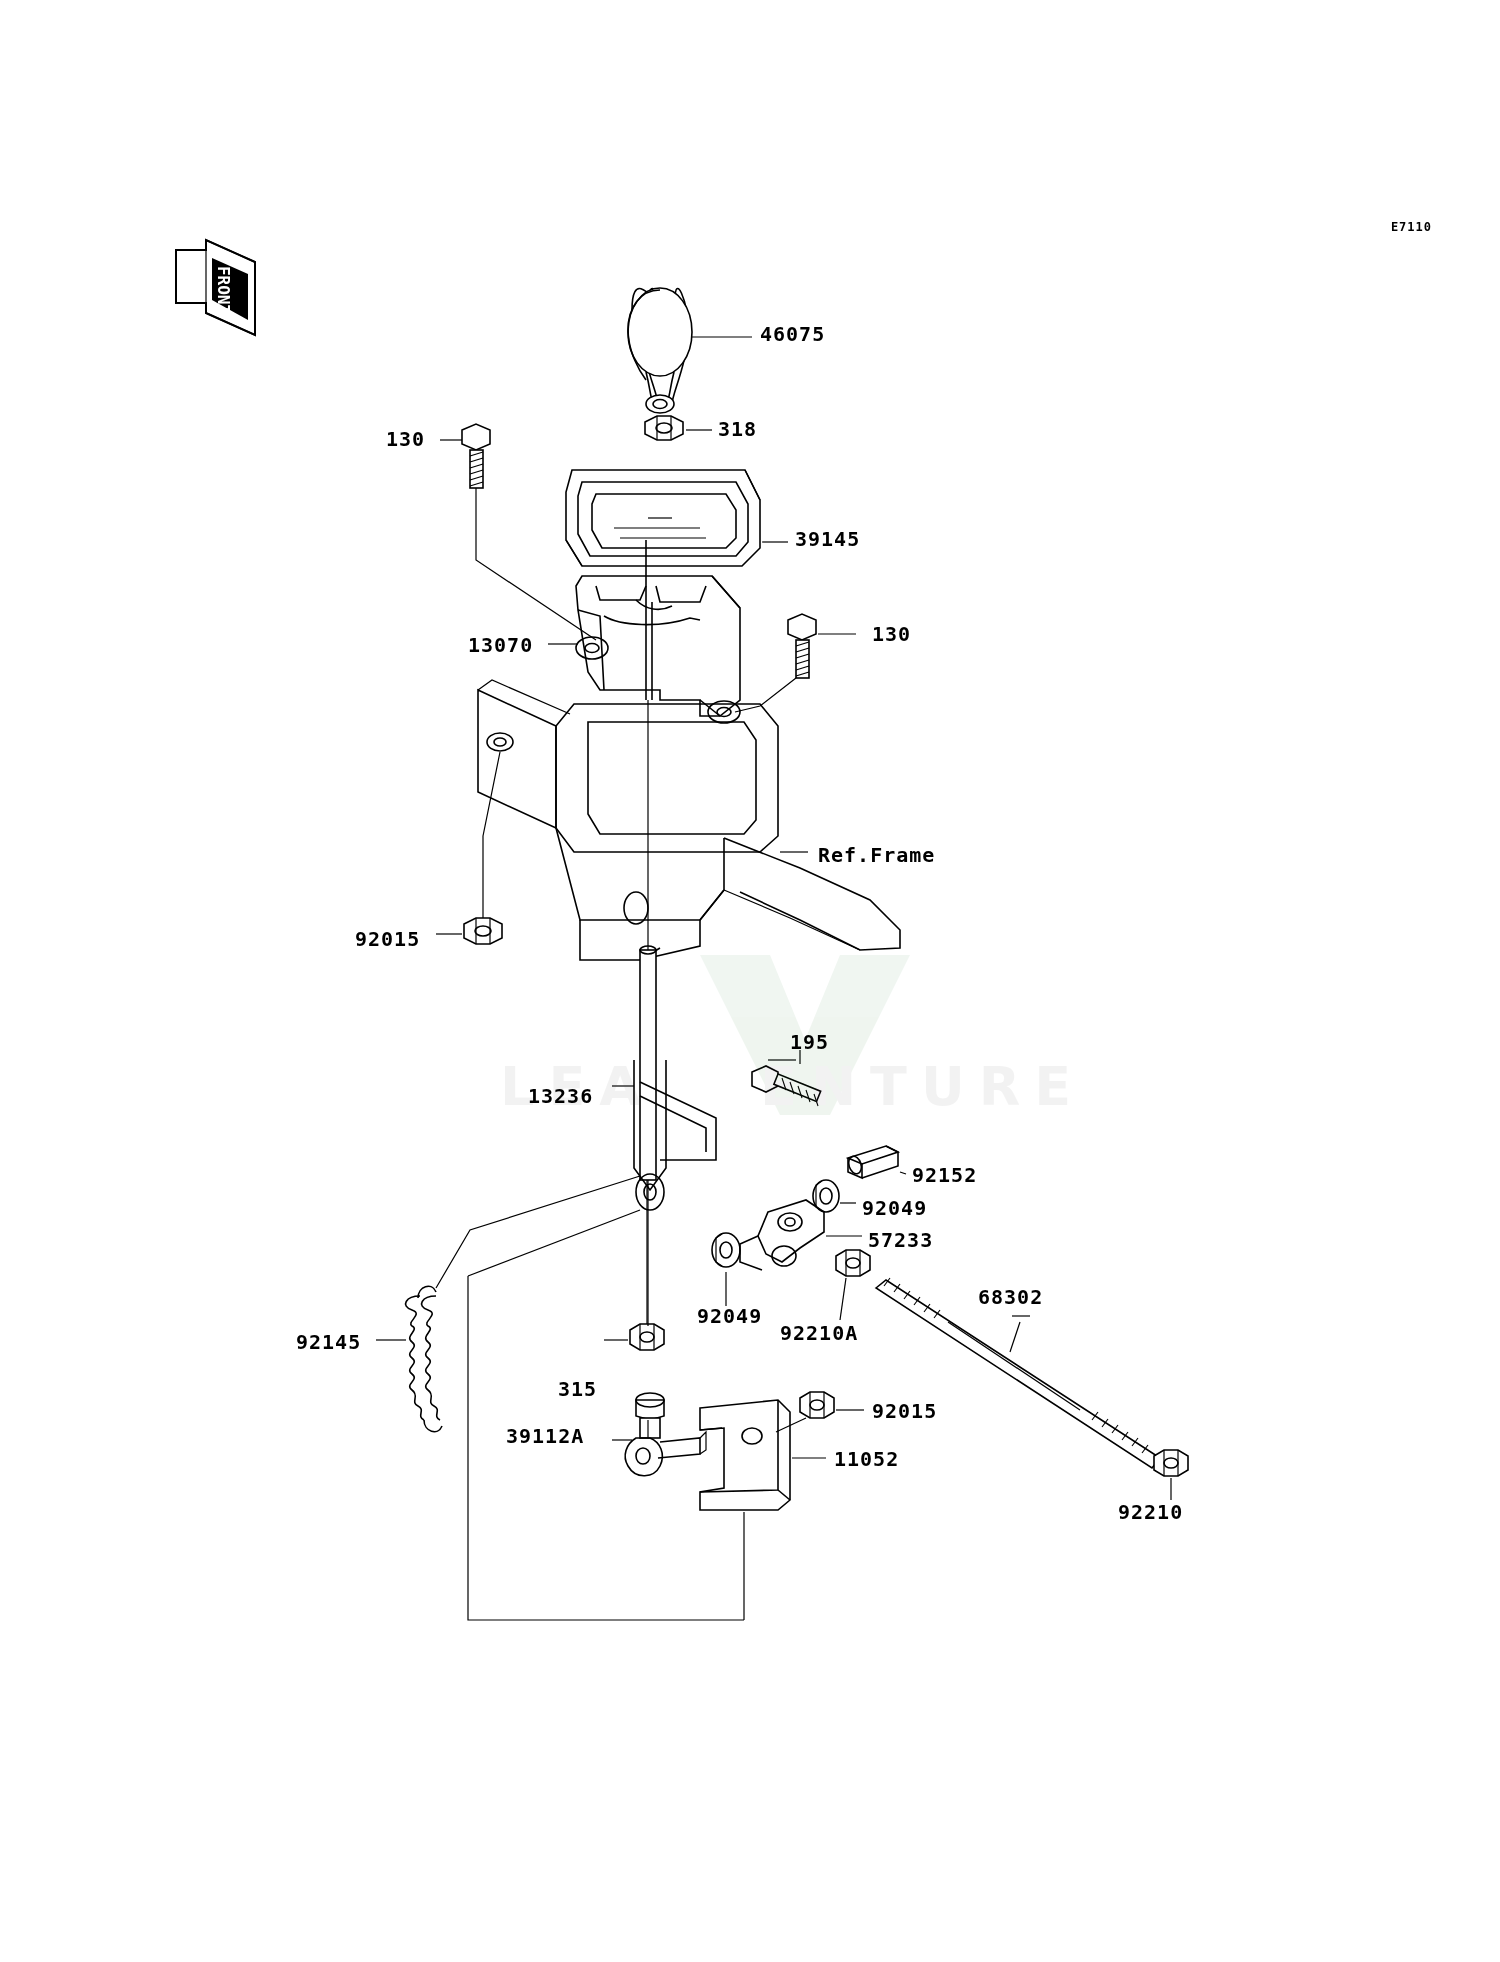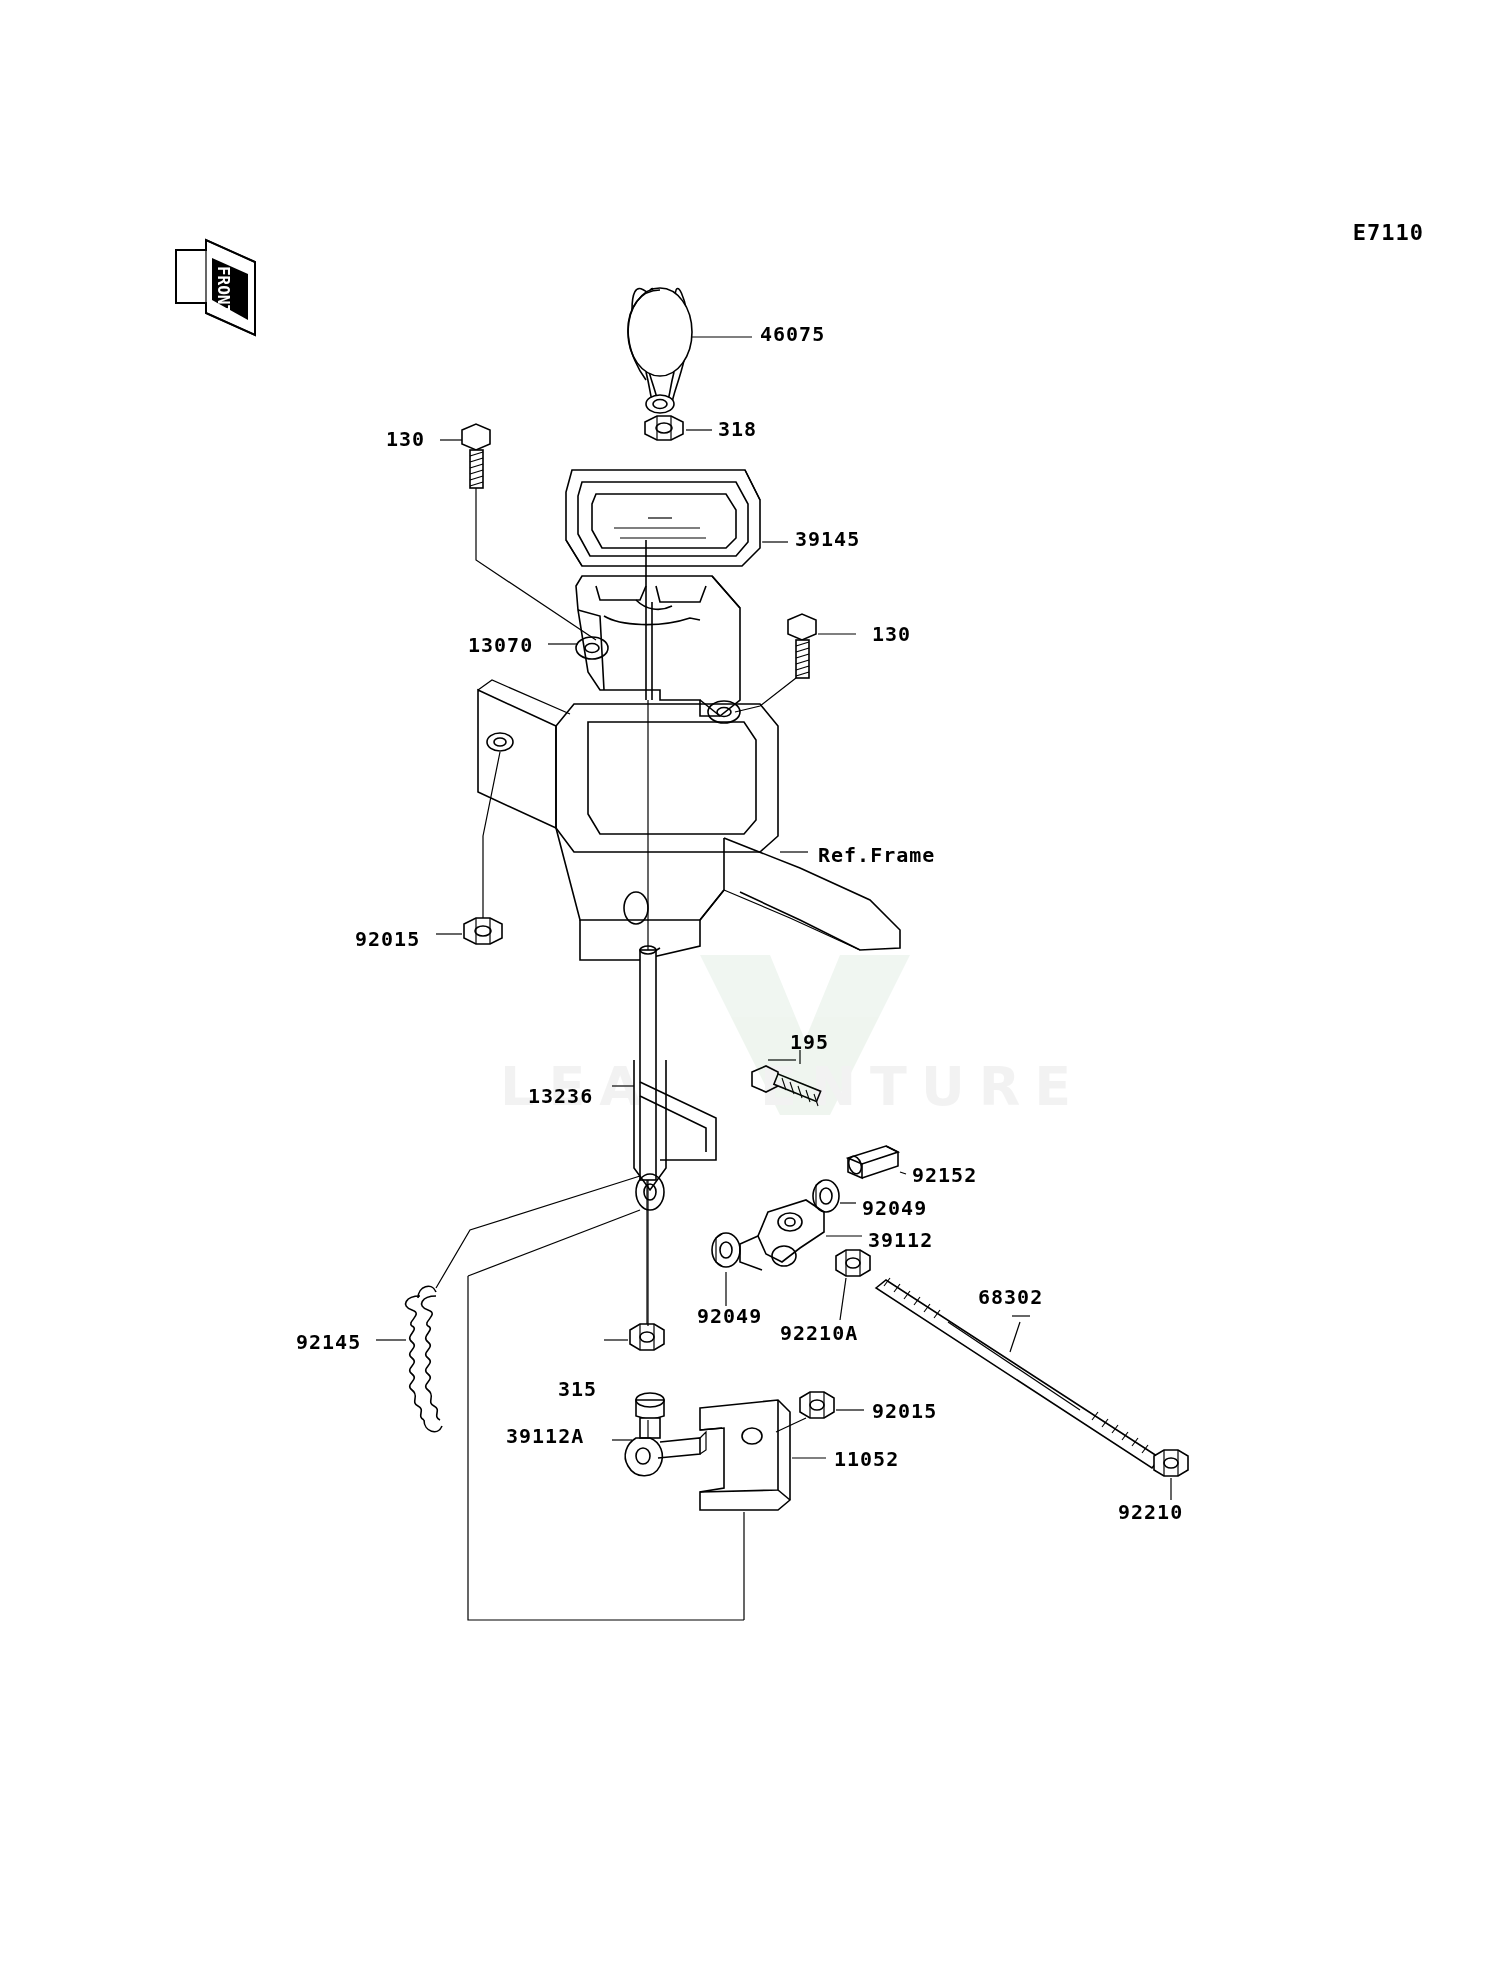--- a/index.html
+++ b/index.html
@@ -28,23 +28,23 @@
     color: #000000;
     white-space: nowrap;
     letter-spacing: 1px;
   }
   .label.small {
     font-size: 17px;
     letter-spacing: 1.5px;
   }
   #diagram-code {
     position: absolute;
-    right: 76px;
+    right: 68px;
     top: 220px;
-    font-size: 22px;
+    font-size: 12px;
     font-weight: bold;
     letter-spacing: 1px;
   }
   #footer-credit {
     position: absolute;
     left: 0;
     right: 0;
     top: 1908px;
     text-align: center;
     font-family: "DejaVu Sans Mono", monospace;
@@ -356,21 +356,21 @@
   <div class="label" style="left:386px; top:427px;">130</div>
   <div class="label" style="left:795px; top:527px;">39145</div>
   <div class="label" style="left:468px; top:633px;">13070</div>
   <div class="label" style="left:872px; top:622px;">130</div>
   <div class="label" style="left:818px; top:843px;text-align:right;">Ref.Frame</div>
   <div class="label" style="left:355px; top:927px;">92015</div>
   <div class="label" style="left:790px; top:1030px;">195</div>
   <div class="label" style="left:528px; top:1084px;">13236</div>
   <div class="label" style="left:912px; top:1163px;">92152</div>
   <div class="label" style="left:862px; top:1196px;">92049</div>
-  <div class="label" style="left:868px; top:1228px;">39112</div>
+  <div class="label" style="left:868px; top:1228px;">57233</div>
   <div class="label" style="left:697px; top:1304px;">92049</div>
   <div class="label" style="left:780px; top:1321px;">92210A</div>
   <div class="label" style="left:978px; top:1285px;">68302</div>
   <div class="label" style="left:558px; top:1377px;">315</div>
   <div class="label" style="left:296px; top:1330px;">92145</div>
   <div class="label" style="left:506px; top:1424px;">39112A</div>
   <div class="label" style="left:872px; top:1399px;">92015</div>
   <div class="label" style="left:834px; top:1447px;">11052</div>
   <div class="label" style="left:1118px; top:1500px;">92210</div>
 

